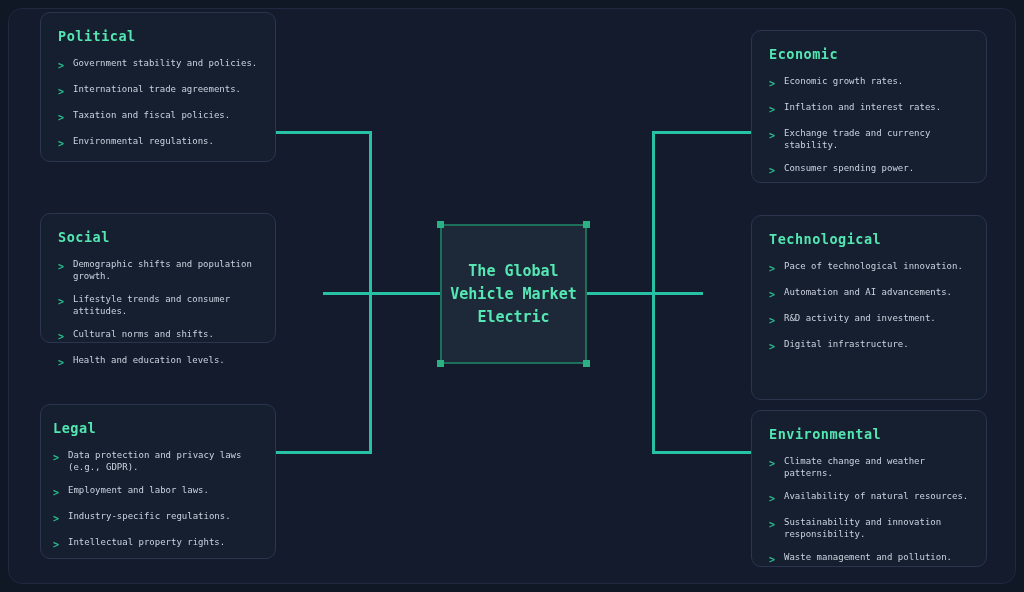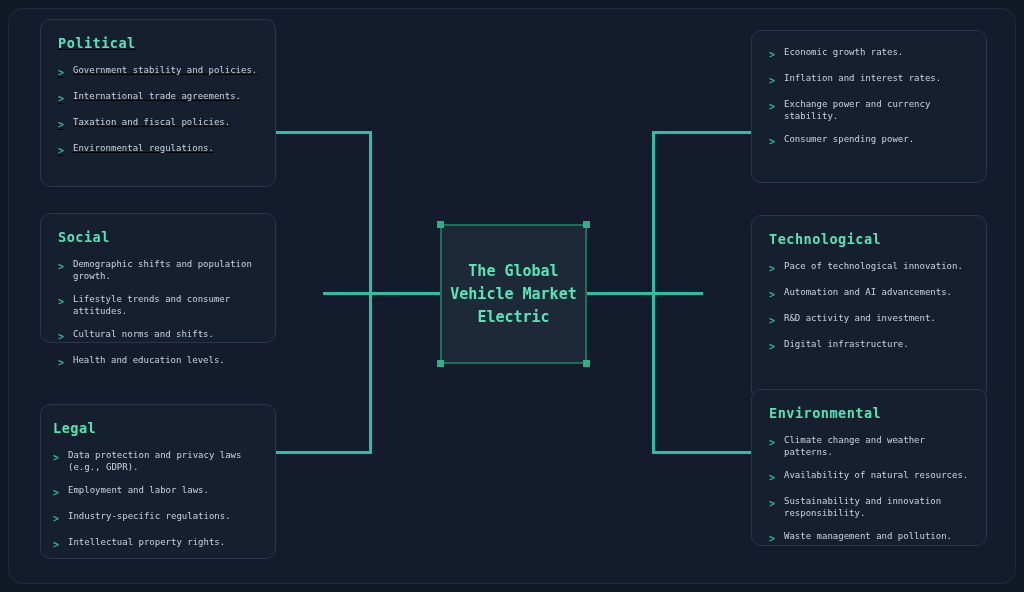--- a/index.html
+++ b/index.html
@@ -42,26 +42,26 @@
   }
   .handle{
     position:absolute;width:7px;height:7px;
     background:var(--handle,#2bb183);
   }
   .handle.tl{left:-5px;top:-5px;}
   .handle.tr{right:-5px;top:-5px;}
   .handle.bl{left:-5px;bottom:-5px;}
   .handle.br{right:-5px;bottom:-5px;}
   
-  #n-political{left:40px;top:19px;height:168px;text-decoration:underline;}
+  #n-political{left:40px;top:12px;height:150px;}
   #n-social{left:40px;top:213px;height:130px;}
   #n-legal{left:40px;top:404px;height:155px;padding-left:12px;}
   #n-economic{left:751px;top:30px;height:153px;}
   #n-technological{left:751px;top:215px;height:185px;}
-  #n-environmental{left:751px;top:389px;height:157px;}
+  #n-environmental{left:751px;top:410px;height:157px;}
   
   #w-lt{left:276px;top:131px;width:96px;height:3px;}
   #w-lv{left:369px;top:131px;width:3px;height:323px;}
   #w-lb{left:276px;top:451px;width:96px;height:3px;}
   #w-ls{left:323px;top:292px;width:117px;height:3px;}
   #w-rt{left:652px;top:131px;width:99px;height:3px;}
   #w-rv{left:652px;top:131px;width:3px;height:323px;}
   #w-rb{left:652px;top:451px;width:99px;height:3px;}
   #w-rs{left:587px;top:292px;width:116px;height:3px;}
 </style>
@@ -139,32 +139,33 @@
         <span class="item-text">Industry-specific regulations.</span>
       </li>
     <li>
         <span class="bullet">&gt;</span>
         <span class="item-text">Intellectual property rights.</span>
       </li>
   </ul>
 </section>
 
 <section class="node" id="n-economic">
+  <h2>Economic</h2>
   <ul class="items">
     <li>
         <span class="bullet">&gt;</span>
         <span class="item-text">Economic growth rates.</span>
       </li>
     <li>
         <span class="bullet">&gt;</span>
         <span class="item-text">Inflation and interest rates.</span>
       </li>
     <li>
         <span class="bullet">&gt;</span>
-        <span class="item-text">Exchange power and currency stability.</span>
+        <span class="item-text">Exchange trade and currency stability.</span>
       </li>
     <li>
         <span class="bullet">&gt;</span>
         <span class="item-text">Consumer spending power.</span>
       </li>
   </ul>
 </section>
 
 <section class="node" id="n-technological">
   <h2>Technological</h2>

